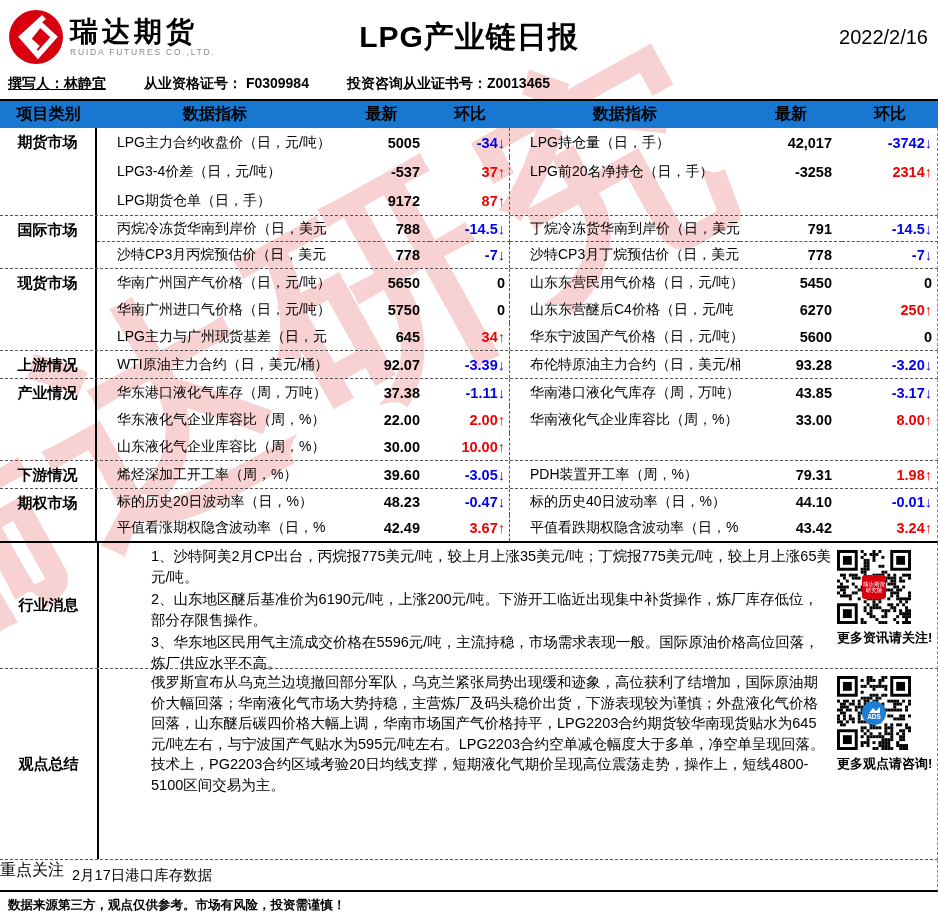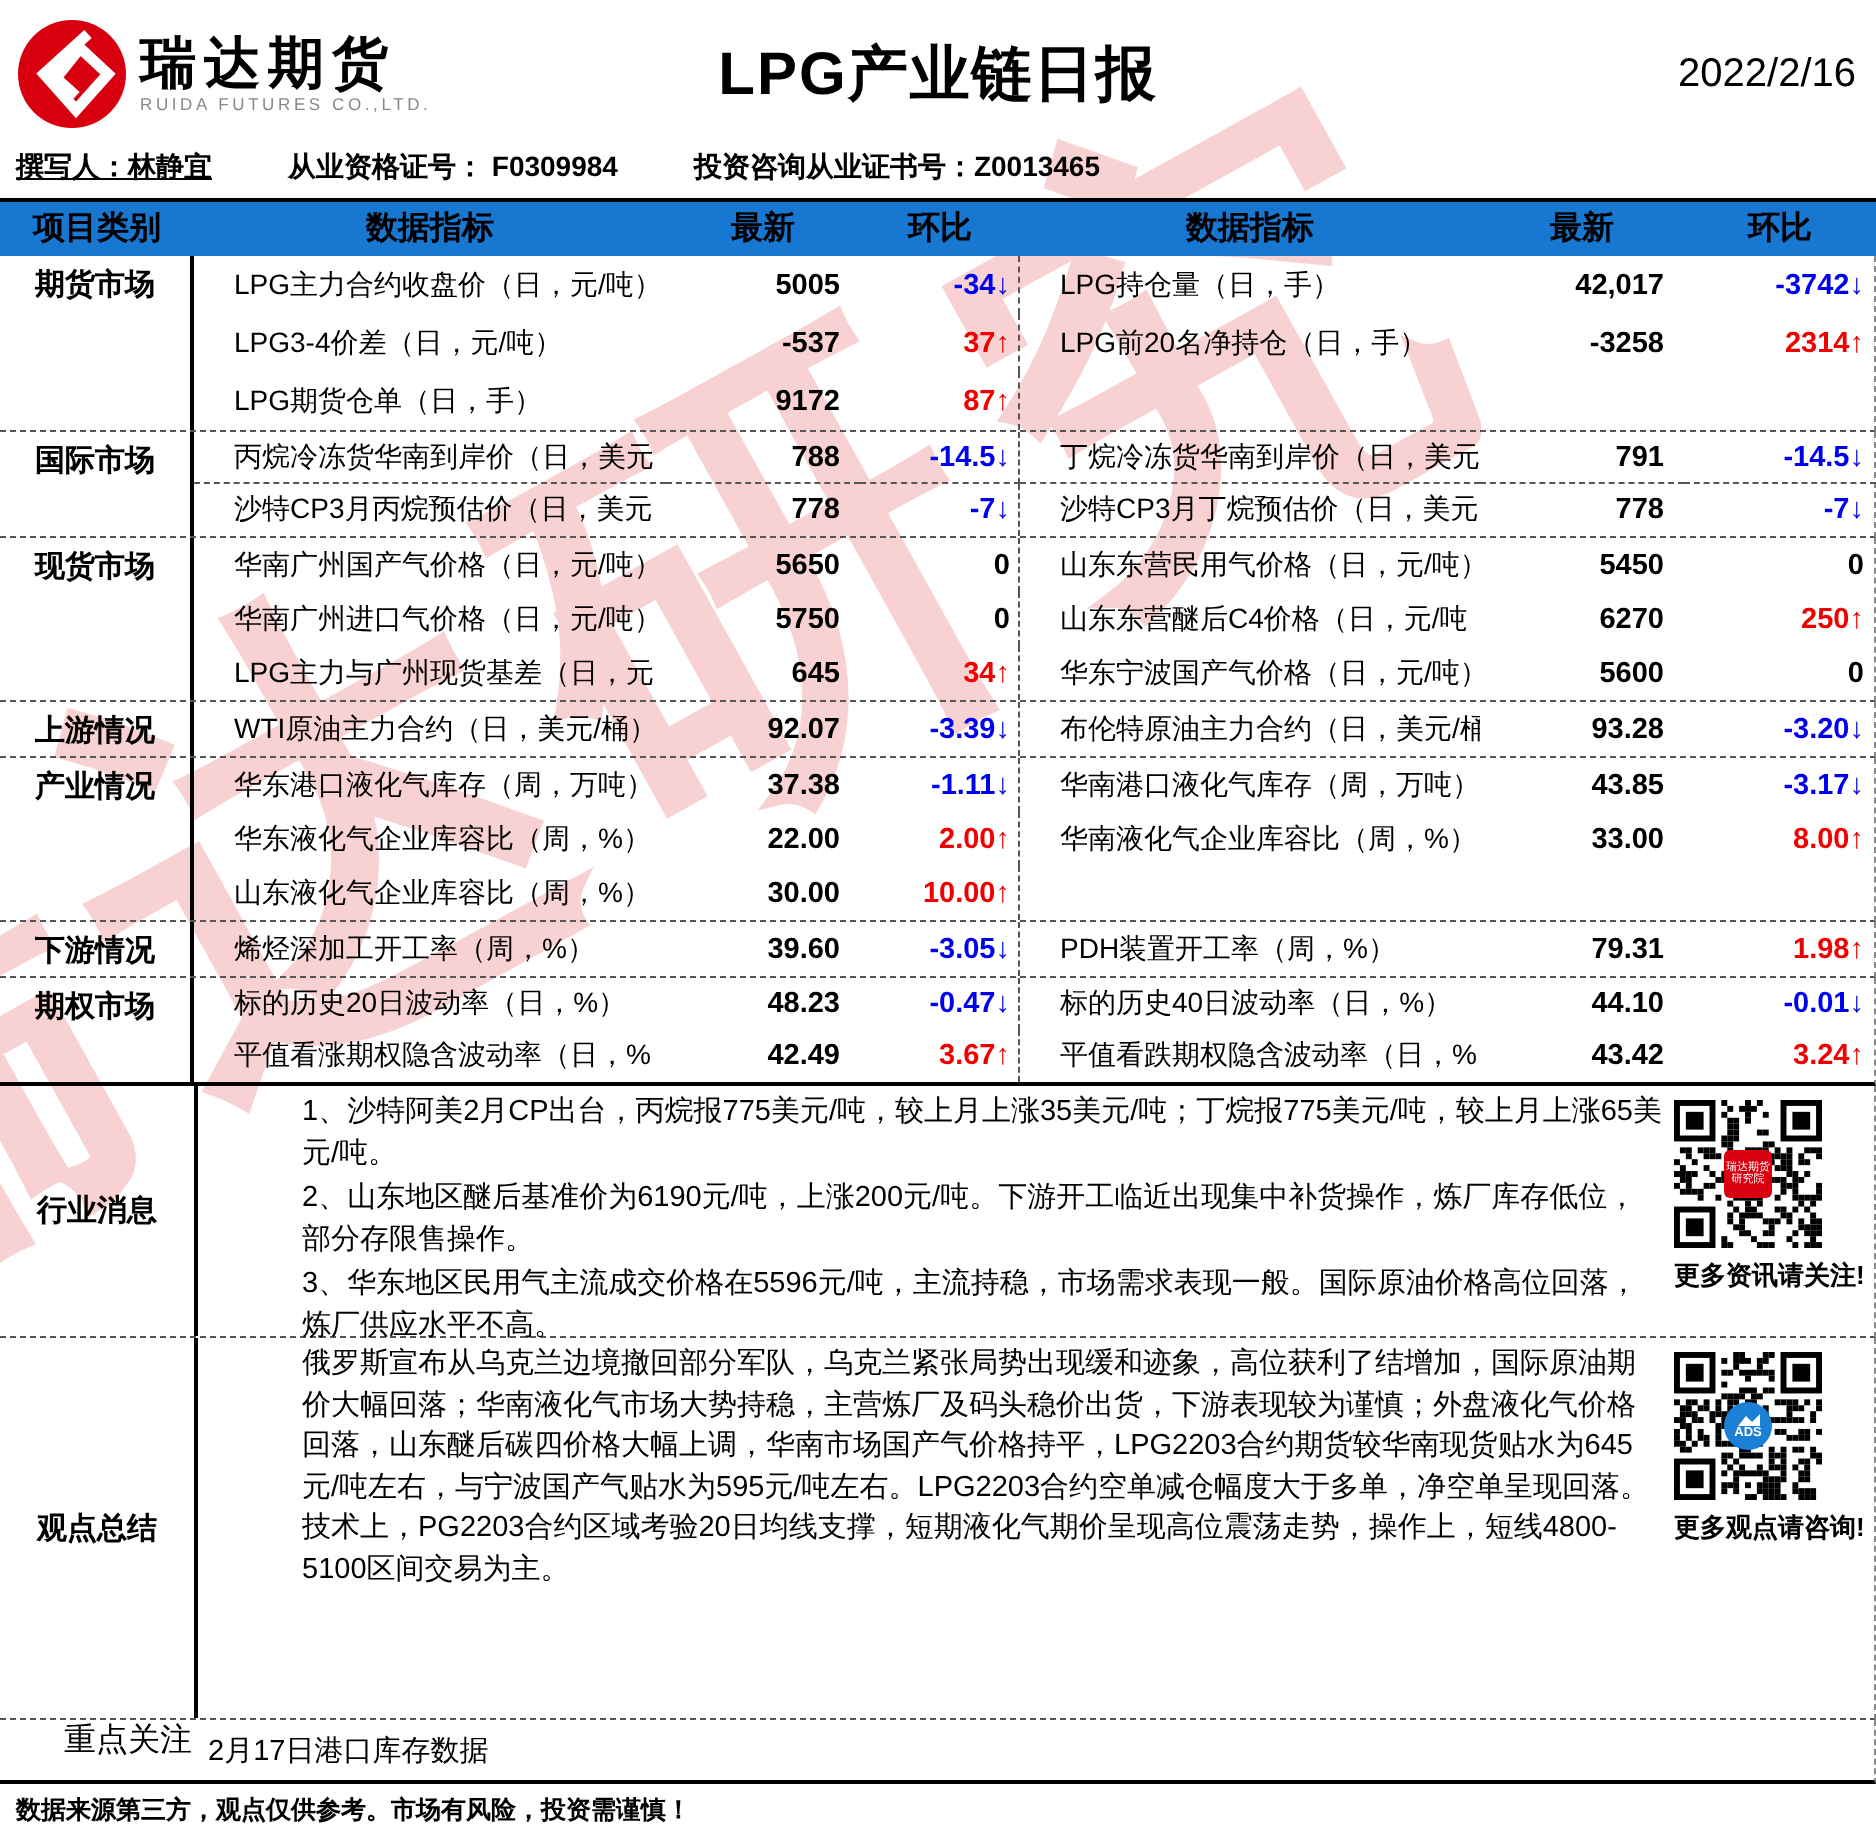--- a/index.html
+++ b/index.html
@@ -48,21 +48,21 @@
   .qrwrap{position:relative;width:74px;height:74px;background:#fff;}
   .qr{width:74px;height:74px;display:block;}
   .badge{position:absolute;left:50%;top:50%;transform:translate(-50%,-50%);color:#fff;text-align:center;}
   .badge.red{width:22px;height:22px;background:#D8000F;border-radius:3px;font-size:5.5px;line-height:1.15;
        display:flex;align-items:center;justify-content:center;flex-wrap:wrap;padding:1px;}
   .badge.blue{width:24px;height:24px;background:#1C7FD6;border-radius:50%;font-size:6.5px;font-weight:bold;
        display:flex;flex-direction:column;align-items:center;justify-content:center;}
   .qrcap{font-size:13px;font-weight:bold;margin-top:5px;white-space:nowrap;}
   
   .focus{height:30px;display:flex;align-items:center;border-bottom:2.5px solid #000;border-right:1px dashed #888;}
-  .focus .tcat{height:100%;padding-left:32px;}
+  .focus .tcat{height:100%;}
   .focus-text{padding-left:8px;font-size:14.5px;}
   .disclaimer{padding:5px 0 3px 8px;font-size:12.5px;font-weight:bold;}
   svg.logo{display:block;}
 </style>
 </head>
 <body>
 
 <div class="page">
   <div class="watermark">瑞达研究</div>
 

